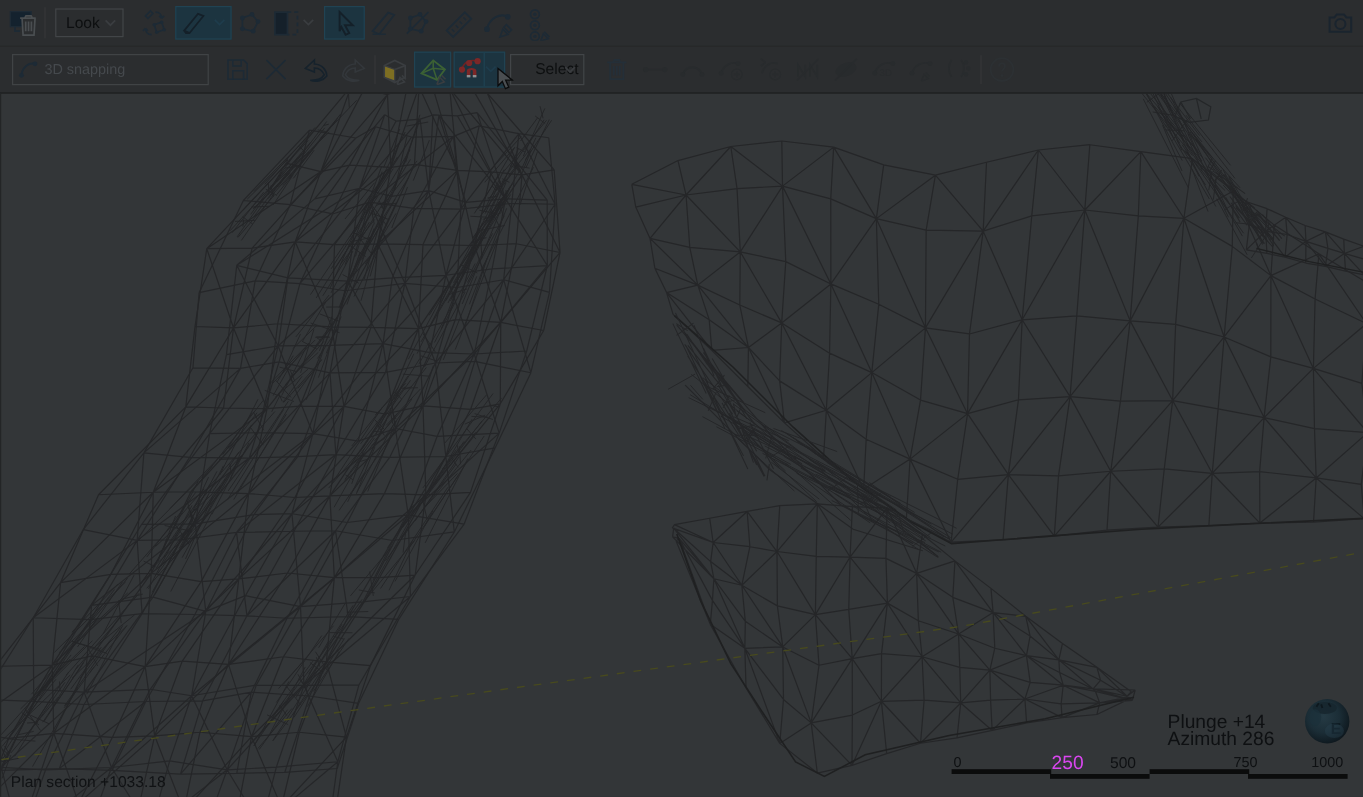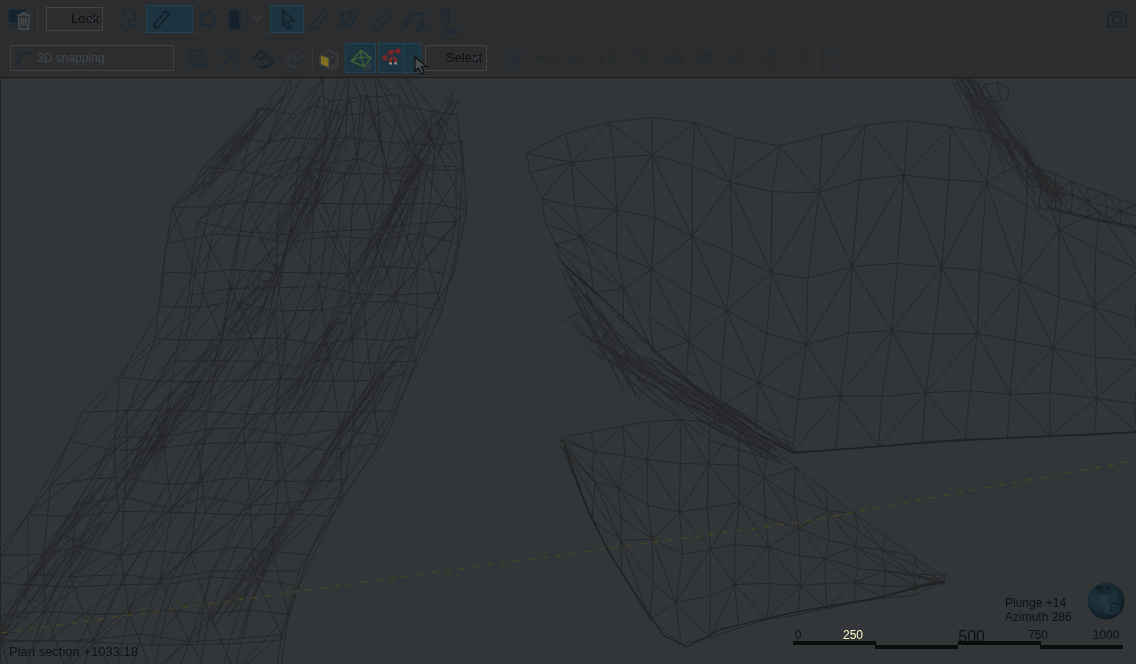--- a/index.html
+++ b/index.html
@@ -10,21 +10,21 @@
 .drop{position:absolute;border:1px solid #424548;color:#0d0f10;font-size:13px}
 </style></head><body>
 <div id="toolbars">
     <div class="abs" style="left:0;top:38px;width:1136px;height:1px;background:#272829"></div>
     <svg style="position:absolute;left:7px;top:7px" width="26" height="26" viewBox="0 0 24 24" fill="none">
       <rect x="1.5" y="2.5" width="16" height="11.5" fill="#14222e" stroke="#1d2a35"></rect>
       <path d="M5 14v3.5h4" stroke="#1d2a35" stroke-width="1.4"></path>
       <path d="M9 7.5h12M10.5 7.5l.8 13h8.4l.8-13M13.3 10v7.5M15.5 10v7.5M17.7 10v7.5M12.5 7.5l1-1.8h4l1 1.8" stroke="#4a4e51" stroke-width="1.3" fill="#2b2d2f"></path>
     </svg>
     <div class="abs" style="left:37px;top:6px;width:1px;height:26px;background:#353739"></div>
-    <div class="drop" style="left:46px;top:7px;width:57px;height:24px;line-height:22px;padding-left:24px">Look<svg style="position:absolute;right:5px;top:8px" width="10" height="7" viewBox="0 0 10 7">
+    <div class="drop" style="left:46px;top:7px;width:57px;height:24px;line-height:22px;padding-left:8px">Look<svg style="position:absolute;right:5px;top:8px" width="10" height="7" viewBox="0 0 10 7">
         <path d="M1 1l4 4 4-4" stroke="#3a3d40" stroke-width="1.4" fill="none"></path>
       </svg></div>
     <svg style="position:absolute;left:116px;top:7px" width="25" height="25" viewBox="0 0 24 24" fill="none">
       <path d="M5 6l4-4 2 2-4 4z" stroke="#1d2a35" stroke-width="1.3"></path>
       <path d="M13 3c3 0 5 2 5 5m0 0l-2-2m2 2l2-2" stroke="#1d2a35" stroke-width="1.3"></path>
       <path d="M10 21c-3 0-5-2-5-5m0 0l-2 2m2-2l2 2" stroke="#1d2a35" stroke-width="1.3"></path>
       <path d="M12 13l6-2 2 6-6 2z" stroke="#1d2a35" stroke-width="1.3"></path>
       <circle cx="12" cy="13" r="1.4" fill="#1d2a35"></circle>
       <circle cx="18" cy="11" r="1.4" fill="#1d2a35"></circle>
       <circle cx="20" cy="17" r="1.4" fill="#1d2a35"></circle>
@@ -228,24 +228,24 @@
       <path d="M978 96L983 84 996 81 1008 88 1006 99 990 101Z M983 84l8 14M996 81l4 17" stroke="#242628" fill="none"></path>
       <path d="M561.1 436.2L590.4 430.9M561.1 436.2L559.2 439.0M561.1 436.2L593.3 451.1M590.4 430.9L621.6 425.2M590.4 430.9L593.3 451.1M621.6 425.2L593.3 451.1M621.6 425.2L648.8 420.3M621.6 425.2L623.9 454.6M621.6 425.2L646.5 458.6M648.8 420.3L680.1 418.9M648.8 420.3L646.5 458.6M680.1 418.9L646.5 458.6M680.1 418.9L709.3 421.2M680.1 418.9L679.2 462.6M680.1 418.9L707.4 463.2M709.3 421.2L738.2 422.2M709.3 421.2L707.4 463.2M738.2 422.2L707.4 463.2M738.2 422.2L767.6 444.4M738.2 422.2L737.3 464.3M738.2 422.2L762.9 476.8M767.6 444.4L794.8 466.4M767.6 444.4L762.9 476.8M794.8 466.4L762.9 476.8M794.8 466.4L824.8 489.3M794.8 466.4L793.0 496.8M794.8 466.4L826.6 509.5M824.8 489.3L853.8 512.6M824.8 489.3L826.6 509.5M853.8 512.6L826.6 509.5M853.8 512.6L884.4 535.2M853.8 512.6L857.4 529.0M853.8 512.6L881.4 548.9M884.4 535.2L913.1 555.1M884.4 535.2L881.4 548.9M913.1 555.1L881.4 548.9M913.1 555.1L941.8 575.4M913.1 555.1L916.1 565.9M913.1 555.1L938.2 579.2M941.8 575.4L938.2 579.2M559.2 439.0L593.3 451.1M559.2 439.0L560.4 439.2M593.3 451.1L560.4 439.2M593.3 451.1L623.9 454.6M593.3 451.1L591.2 467.0M593.3 451.1L617.2 486.7M623.9 454.6L646.5 458.6M623.9 454.6L617.2 486.7M646.5 458.6L617.2 486.7M646.5 458.6L679.2 462.6M646.5 458.6L646.8 503.9M646.5 458.6L678.5 511.2M679.2 462.6L707.4 463.2M679.2 462.6L678.5 511.2M707.4 463.2L678.5 511.2M707.4 463.2L737.3 464.3M707.4 463.2L706.3 506.8M707.4 463.2L738.5 501.6M737.3 464.3L762.9 476.8M737.3 464.3L738.5 501.6M762.9 476.8L738.5 501.6M762.9 476.8L793.0 496.8M762.9 476.8L764.3 516.3M762.9 476.8L797.8 527.3M793.0 496.8L826.6 509.5M793.0 496.8L797.8 527.3M826.6 509.5L797.8 527.3M826.6 509.5L857.4 529.0M826.6 509.5L828.0 539.2M826.6 509.5L854.4 545.3M857.4 529.0L881.4 548.9M857.4 529.0L854.4 545.3M881.4 548.9L854.4 545.3M881.4 548.9L916.1 565.9M881.4 548.9L882.0 559.4M881.4 548.9L909.9 573.1M916.1 565.9L938.2 579.2M916.1 565.9L909.9 573.1M938.2 579.2L909.9 573.1M938.2 579.2L945.0 574.0M560.4 439.2L591.2 467.0M560.4 439.2L559.5 446.4M560.4 439.2L593.9 481.3M591.2 467.0L617.2 486.7M591.2 467.0L593.9 481.3M617.2 486.7L593.9 481.3M617.2 486.7L646.8 503.9M617.2 486.7L620.1 516.8M617.2 486.7L651.3 538.1M646.8 503.9L678.5 511.2M646.8 503.9L651.3 538.1M678.5 511.2L651.3 538.1M678.5 511.2L706.3 506.8M678.5 511.2L681.5 553.4M678.5 511.2L709.2 547.8M706.3 506.8L738.5 501.6M706.3 506.8L709.2 547.8M738.5 501.6L709.2 547.8M738.5 501.6L764.3 516.3M738.5 501.6L733.6 543.7M738.5 501.6L767.4 546.3M764.3 516.3L797.8 527.3M764.3 516.3L767.4 546.3M797.8 527.3L767.4 546.3M797.8 527.3L828.0 539.2M797.8 527.3L798.8 555.1M797.8 527.3L823.9 557.4M828.0 539.2L854.4 545.3M828.0 539.2L823.9 557.4M854.4 545.3L823.9 557.4M854.4 545.3L882.0 559.4M854.4 545.3L857.5 567.7M854.4 545.3L885.0 570.0M882.0 559.4L909.9 573.1M882.0 559.4L885.0 570.0M909.9 573.1L885.0 570.0M909.9 573.1L945.0 574.0M909.9 573.1L911.9 575.2M909.9 573.1L942.6 582.6M945.0 574.0L942.6 582.6M559.5 446.4L593.9 481.3M559.5 446.4L564.9 447.6M593.9 481.3L564.9 447.6M593.9 481.3L620.1 516.8M593.9 481.3L592.7 499.3M593.9 481.3L619.7 539.3M620.1 516.8L651.3 538.1M620.1 516.8L619.7 539.3M651.3 538.1L619.7 539.3M651.3 538.1L681.5 553.4M651.3 538.1L651.9 581.9M651.3 538.1L675.0 601.4M681.5 553.4L709.2 547.8M681.5 553.4L675.0 601.4M709.2 547.8L675.0 601.4M709.2 547.8L733.6 543.7M709.2 547.8L709.3 594.9M709.2 547.8L733.5 583.4M733.6 543.7L767.4 546.3M733.6 543.7L733.5 583.4M767.4 546.3L733.5 583.4M767.4 546.3L798.8 555.1M767.4 546.3L769.1 582.5M767.4 546.3L799.6 584.8M798.8 555.1L823.9 557.4M798.8 555.1L799.6 584.8M823.9 557.4L799.6 584.8M823.9 557.4L857.5 567.7M823.9 557.4L824.5 582.5M823.9 557.4L853.1 581.5M857.5 567.7L885.0 570.0M857.5 567.7L853.1 581.5M885.0 570.0L853.1 581.5M885.0 570.0L911.9 575.2M885.0 570.0L883.3 585.5M885.0 570.0L915.4 584.7M911.9 575.2L942.6 582.6M911.9 575.2L915.4 584.7M942.6 582.6L915.4 584.7M942.6 582.6L938.8 580.0M564.9 447.6L592.7 499.3M564.9 447.6L562.4 449.9M564.9 447.6L590.9 519.3M592.7 499.3L619.7 539.3M592.7 499.3L590.9 519.3M619.7 539.3L590.9 519.3M619.7 539.3L651.9 581.9M619.7 539.3L620.7 572.3M619.7 539.3L648.8 618.5M651.9 581.9L675.0 601.4M651.9 581.9L648.8 618.5M675.0 601.4L648.8 618.5M675.0 601.4L709.3 594.9M675.0 601.4L680.1 643.2M675.0 601.4L709.0 636.8M709.3 594.9L733.5 583.4M709.3 594.9L709.0 636.8M733.5 583.4L709.0 636.8M733.5 583.4L769.1 582.5M733.5 583.4L737.9 627.0M733.5 583.4L766.1 618.4M769.1 582.5L799.6 584.8M769.1 582.5L766.1 618.4M799.6 584.8L766.1 618.4M799.6 584.8L824.5 582.5M799.6 584.8L796.5 613.9M799.6 584.8L825.8 607.7M824.5 582.5L853.1 581.5M824.5 582.5L825.8 607.7M853.1 581.5L825.8 607.7M853.1 581.5L883.3 585.5M853.1 581.5L854.5 601.5M853.1 581.5L884.0 597.0M883.3 585.5L915.4 584.7M883.3 585.5L884.0 597.0M915.4 584.7L884.0 597.0M915.4 584.7L938.8 580.0M915.4 584.7L913.1 594.4M915.4 584.7L941.4 580.8M938.8 580.0L941.4 580.8M562.4 449.9L590.9 519.3M590.9 519.3L620.7 572.3M620.7 572.3L648.8 618.5M648.8 618.5L680.1 643.2M680.1 643.2L709.0 636.8M709.0 636.8L737.9 627.0M737.9 627.0L766.1 618.4M766.1 618.4L796.5 613.9M796.5 613.9L825.8 607.7M825.8 607.7L854.5 601.5M854.5 601.5L884.0 597.0M884.0 597.0L913.1 594.4M913.1 594.4L941.4 580.8" stroke="#252628" stroke-width="1.0" fill="none" opacity="1.0"></path>
       <path d="M944.0 580.0L870.0 598.0L790.0 612.0L720.0 628.0L686.0 646.0L662.0 634.0L636.0 595.0L608.0 552.0L583.0 500.0L563.0 444.0" stroke="#1f2021" stroke-width="1.3" fill="none"></path>
       <path d="M574.1 327.9L662.6 381.5M728.3 405.4L796.1 439.2M626.1 350.1L660.9 383.1M591.1 338.6L686.8 391.8M682.0 379.0L749.5 418.5M653.5 385.5L708.2 414.1M608.1 348.4L706.6 406.2M710.6 405.0L781.0 462.9M613.7 364.5L661.0 408.2M624.5 363.6L686.5 391.4M688.0 384.3L775.2 435.9M662.8 393.4L707.9 414.4M641.8 384.2L681.8 415.0M666.3 389.0L707.6 412.8M624.8 354.7L711.7 399.2M679.5 383.6L765.6 443.9M669.2 387.8L734.4 417.9M695.1 408.4L747.4 429.7M585.4 319.7L636.7 342.9M609.9 335.5L686.9 391.3M610.4 346.3L656.3 366.3M723.5 401.1L785.7 446.5M708.4 415.2L786.7 454.0M572.9 330.4L657.8 371.9M596.0 354.6L655.8 386.3M643.5 356.0L696.6 375.3M612.6 341.2L711.1 411.9M584.7 313.8L678.1 384.9M673.3 381.6L726.3 413.5M670.8 370.6L774.3 446.9M584.4 346.2L658.0 386.0M620.4 363.5L724.1 434.7M689.9 404.3L743.8 424.6M718.4 412.6L768.2 447.4M699.1 391.8L791.2 447.0M617.8 357.7L653.7 391.6M715.3 428.6L769.8 451.1M633.3 352.6L678.2 375.4M673.5 396.3L764.6 457.1M652.1 379.2L770.4 449.7M654.5 360.2L746.1 424.1M599.8 345.9L667.4 385.5M692.1 416.1L781.3 458.9M662.1 391.9L707.9 432.6M705.1 406.8L753.3 429.3M726.1 410.6L766.5 441.1M628.8 356.8L681.6 400.2M636.4 361.2L748.3 420.6M650.1 357.7L741.6 413.5M660.1 363.7L697.2 390.7M663.6 380.8L730.5 414.2M674.6 382.6L793.0 444.2M597.5 340.3L670.2 390.7M636.2 370.6L732.4 419.8M689.4 391.4L740.7 434.8M720.3 417.6L779.0 461.6M575.1 311.0L623.4 348.9M678.8 394.2L730.4 417.2M715.7 412.3L780.9 463.1M681.2 388.7L722.1 428.5M695.3 410.5L780.6 463.5M676.1 375.5L790.2 448.5M642.1 382.2L679.5 417.0M634.5 376.8L718.0 419.9M663.1 366.9L761.1 426.0M660.6 378.7L770.7 445.5M718.9 425.2L783.3 459.2M721.3 415.7L790.4 448.2M656.8 370.8L641.4 379.6M717.2 412.3L725.3 432.6M707.8 394.6L689.2 408.0M642.5 361.2L637.1 381.0M775.1 443.0L759.4 454.2M595.9 325.6L589.2 341.4M713.5 402.0L714.4 426.3M628.4 355.2L621.4 367.9M578.3 310.7L555.7 323.4M733.3 410.2L715.7 418.9M748.1 429.1L751.9 442.3M574.4 320.1L584.7 331.8" stroke="#252628" stroke-width="0.8" fill="none" opacity="1.0"></path>
       <path d="M600.7 334.8L636.5 395.7M569.6 286.0L609.5 344.2M602.3 323.8L636.0 395.0M618.2 356.2L648.2 388.5M570.7 287.1L597.0 343.0M606.8 343.4L635.8 396.1M604.0 334.9L629.6 386.5M623.9 351.1L643.6 389.8M571.4 278.0L592.4 308.1M592.5 297.8L621.3 348.0M572.2 286.8L601.1 322.2M577.3 269.9L594.0 312.3M597.6 320.0L629.6 375.1M585.1 292.8L626.0 350.4M571.4 277.6L588.7 303.1M597.5 309.5L618.6 334.2M585.2 289.2L605.8 331.7M586.8 315.1L622.2 389.8M561.9 259.7L589.0 318.3M589.5 324.7L618.6 378.9M572.1 295.7L614.3 361.1M585.9 317.0L603.1 356.4M583.9 295.8L628.1 352.6M614.2 348.1L626.9 384.5M569.8 276.3L619.1 340.0M559.7 268.7L587.5 326.9M602.7 311.6L593.0 323.2M640.1 385.8L638.1 399.3M627.5 353.2L614.2 356.5M576.9 268.3L562.8 278.5M613.4 331.6L603.2 334.6M616.0 339.7L613.2 346.3M606.8 328.6L601.6 338.9M610.2 335.4L612.4 346.1M572.1 274.5L562.5 268.7M626.5 357.0L620.3 365.3M603.0 320.2L596.4 321.1M628.1 361.7L611.6 361.8" stroke="#252628" stroke-width="0.85" fill="none" opacity="1.0"></path>
       <path d="M563.0 270.0L640.0 360.0L700.0 420.0L760.0 452.0" stroke="#252628" stroke-width="1" fill="none"></path>
       <path d="M570.0 320.0L640.0 390.0L710.0 440.0L768.0 458.0" stroke="#252628" stroke-width="1" fill="none"></path>
       <path d="M0 632 L400 576 L800 521 L1136 459" stroke="#484a1e" stroke-width="1.1" fill="none" stroke-dasharray="6.5 7.5"></path>
     </svg>
     <div class="abs" style="left:8px;top:566px;font-size:13px;color:#101214">Plan section +1033.18</div>
-    <div class="abs" style="left:1004px;top:518px;font-size:12px;color:#0e1012;line-height:14px">Plunge +14<br>Azimuth 286</div>
+    <div class="abs" style="left:972px;top:518px;font-size:16px;color:#0e1012;line-height:14px">Plunge +14<br>Azimuth 286</div>
     <div class="abs" style="left:767px;top:550px;width:60px;text-align:center;font-size:12px;color:#0e1012">0</div>
-    <div class="abs" style="left:842px;top:550px;width:60px;text-align:left;font-size:12px;color:#fef9c3">250</div>
-    <div class="abs" style="left:924px;top:550px;width:60px;text-align:right;font-size:16px;color:#0e1012">500</div>
+    <div class="abs" style="left:842px;top:550px;width:60px;text-align:right;font-size:16px;color:#d946ef">250</div>
+    <div class="abs" style="left:924px;top:550px;width:60px;text-align:left;font-size:13px;color:#0e1012">500</div>
     <div class="abs" style="left:1007px;top:550px;width:60px;text-align:center;font-size:12px;color:#0e1012">750</div>
     <div class="abs" style="left:1075px;top:550px;width:60px;text-align:center;font-size:12px;color:#0e1012">1000</div>
     <div class="abs" style="left:792px;top:563px;width:83px;height:4px;background:#0b0c0c"></div>
     <div class="abs" style="left:874px;top:567px;width:83px;height:4px;background:#0b0c0c"></div>
     <div class="abs" style="left:957px;top:563px;width:83px;height:4px;background:#0b0c0c"></div>
     <div class="abs" style="left:1039px;top:567px;width:83px;height:4px;background:#0b0c0c"></div>
     <svg class="abs" style="left:1086px;top:504px" width="38" height="38">
 <defs>
         <radialGradient id="ball" cx="42%" cy="40%" r="65%">
 <stop offset="0%" stop-color="#253a44"></stop>

